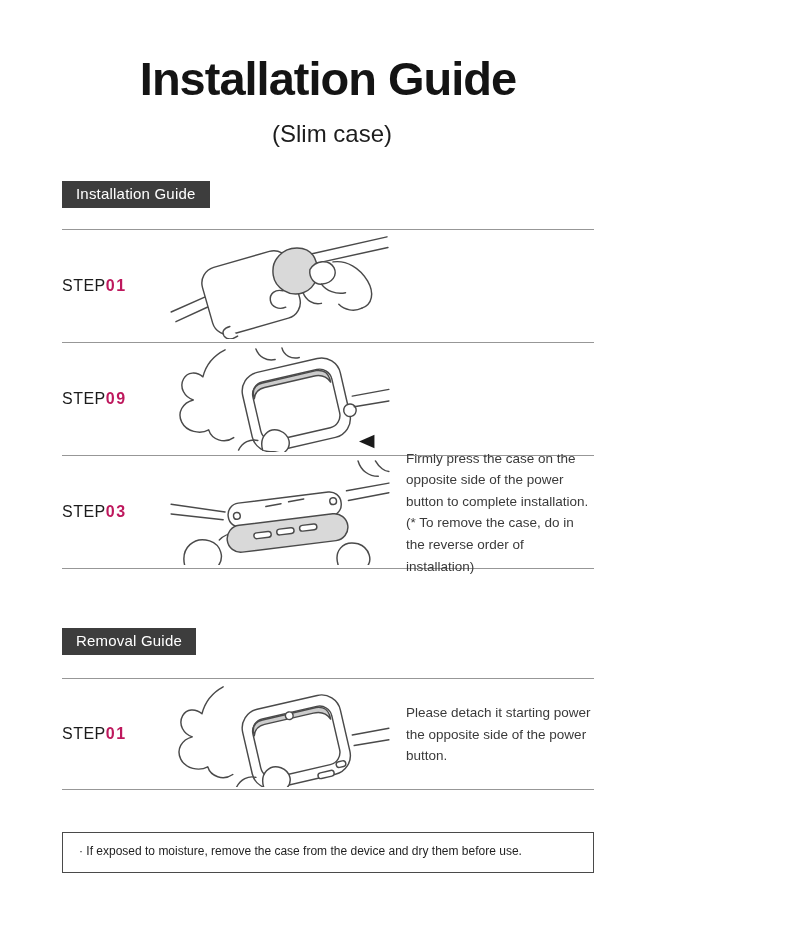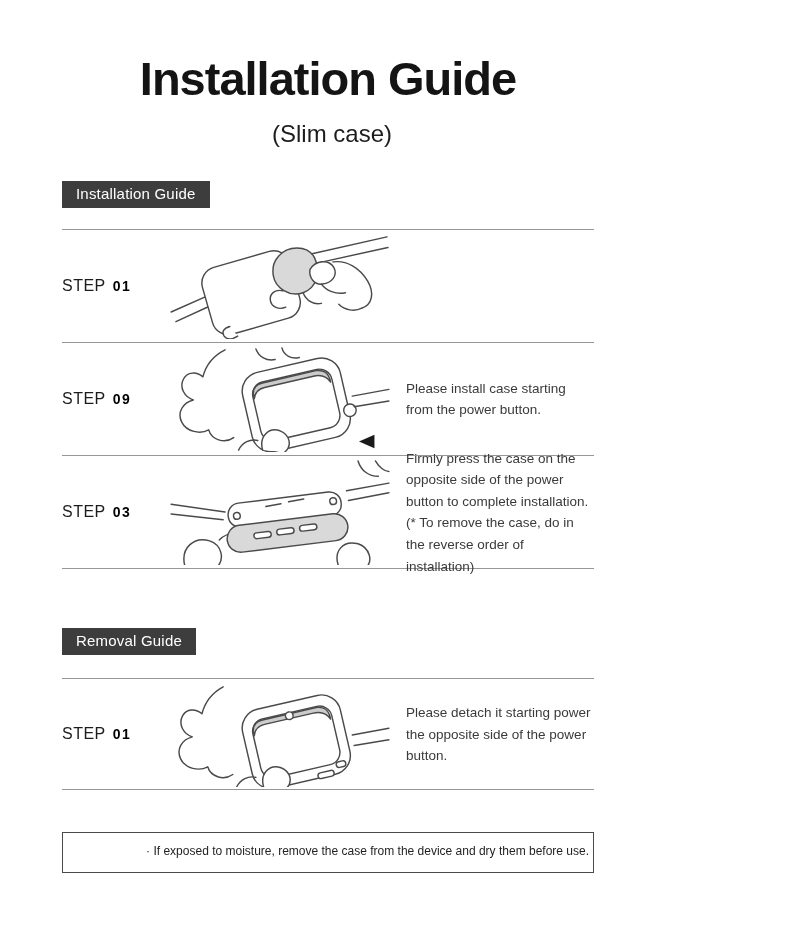--- a/index.html
+++ b/index.html
@@ -25,28 +25,28 @@
   .steps.removal{margin-top:23px;}
   .step-row{
     display:flex;align-items:center;height:112px;
     border-top:1px solid #979797;
   }
   .steps.install .step-row:last-child{border-bottom:1px solid #979797;}
   .steps.removal .step-row{height:110px;border-bottom:1px solid #979797;}
   .step-label{
     flex:0 0 102px;font-size:16px;color:#1c1c1c;letter-spacing:0.5px;white-space:nowrap;
   }
-  .step-label b{margin-left:7px;letter-spacing:1.5px;font-size:14px;color:#000000;}
+  .step-label b{margin-left:0;letter-spacing:1.5px;font-size:16px;color:#be185d;}
   .illu{flex:0 0 232px;height:108px;display:flex;align-items:center;justify-content:center;}
   .step-text{
     flex:1;padding-left:10px;font-size:13.5px;line-height:1.6;color:#3a3a3a;max-width:342px;
   }
   .note-box{
-    margin:42px 62px 0;border:1px solid #4a4a4a;text-align:right;
-    padding:9px 4px 10px;
+    margin:42px 62px 0;border:1px solid #4a4a4a;text-align:left;
+    padding:9px 16px 10px;
   }
   .note-line{font-size:12px;line-height:1.65;color:#1f1f1f;}
   
   .art{width:226px;height:106px;}
   .art *{fill:none;stroke:#4a4a4a;stroke-width:1.5;stroke-linecap:round;stroke-linejoin:round;}
   .art .w{fill:#ffffff;}
   .art .g{fill:#d9d9d9;}
   .art .g2{fill:#cccccc;}
   .art .k{fill:#1a1a1a;stroke:none;}
 </style>
@@ -116,21 +116,20 @@
             <g>
               <line x1="190" y1="52" x2="228" y2="45"></line>
               <line x1="192" y1="63" x2="228" y2="57"></line>
             </g>
             <g>
               <path class="w" d="M97,108 C93,94 103,84 115,88 C125,92 128,103 120,110"></path>
               <path d="M72,108 C76,100 84,96 92,98"></path>
             </g>
           </svg>
         </div>
-        <div class="step-text">Please install case starting from the power button.</div>
       </div>
 
       <div class="step-row">
         <div class="step-label">
           <span>STEP</span><b>03</b>
         </div>
         <div class="illu">
           <svg class="art" viewBox="0 0 230 110">
             <g>
               <line x1="2" y1="47" x2="58" y2="55"></line>

